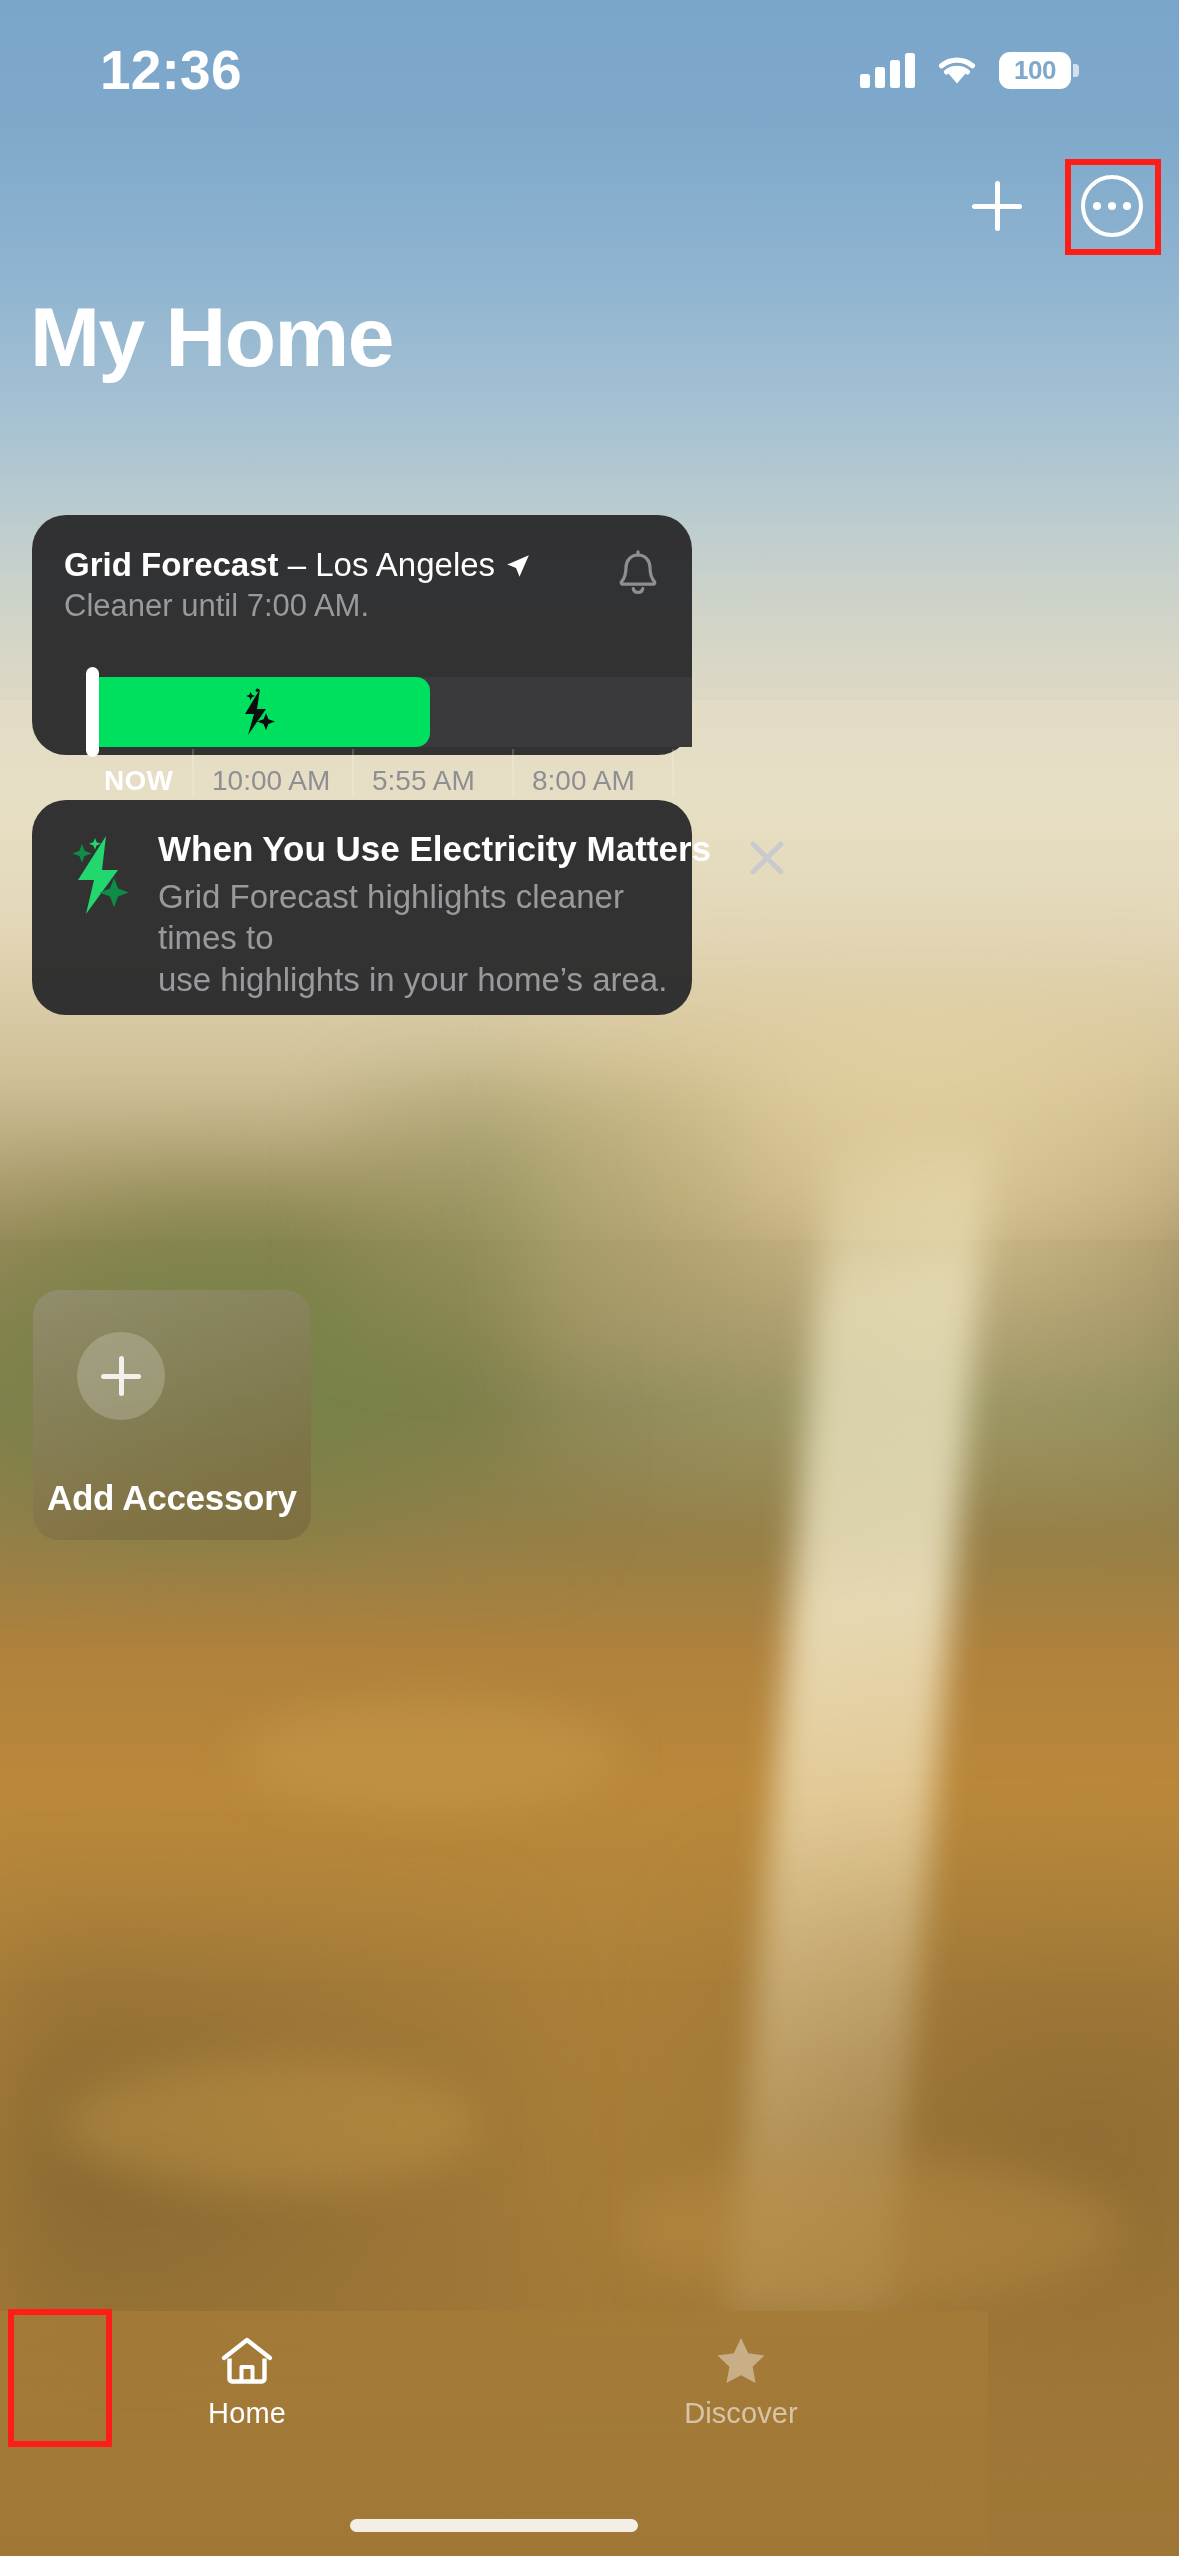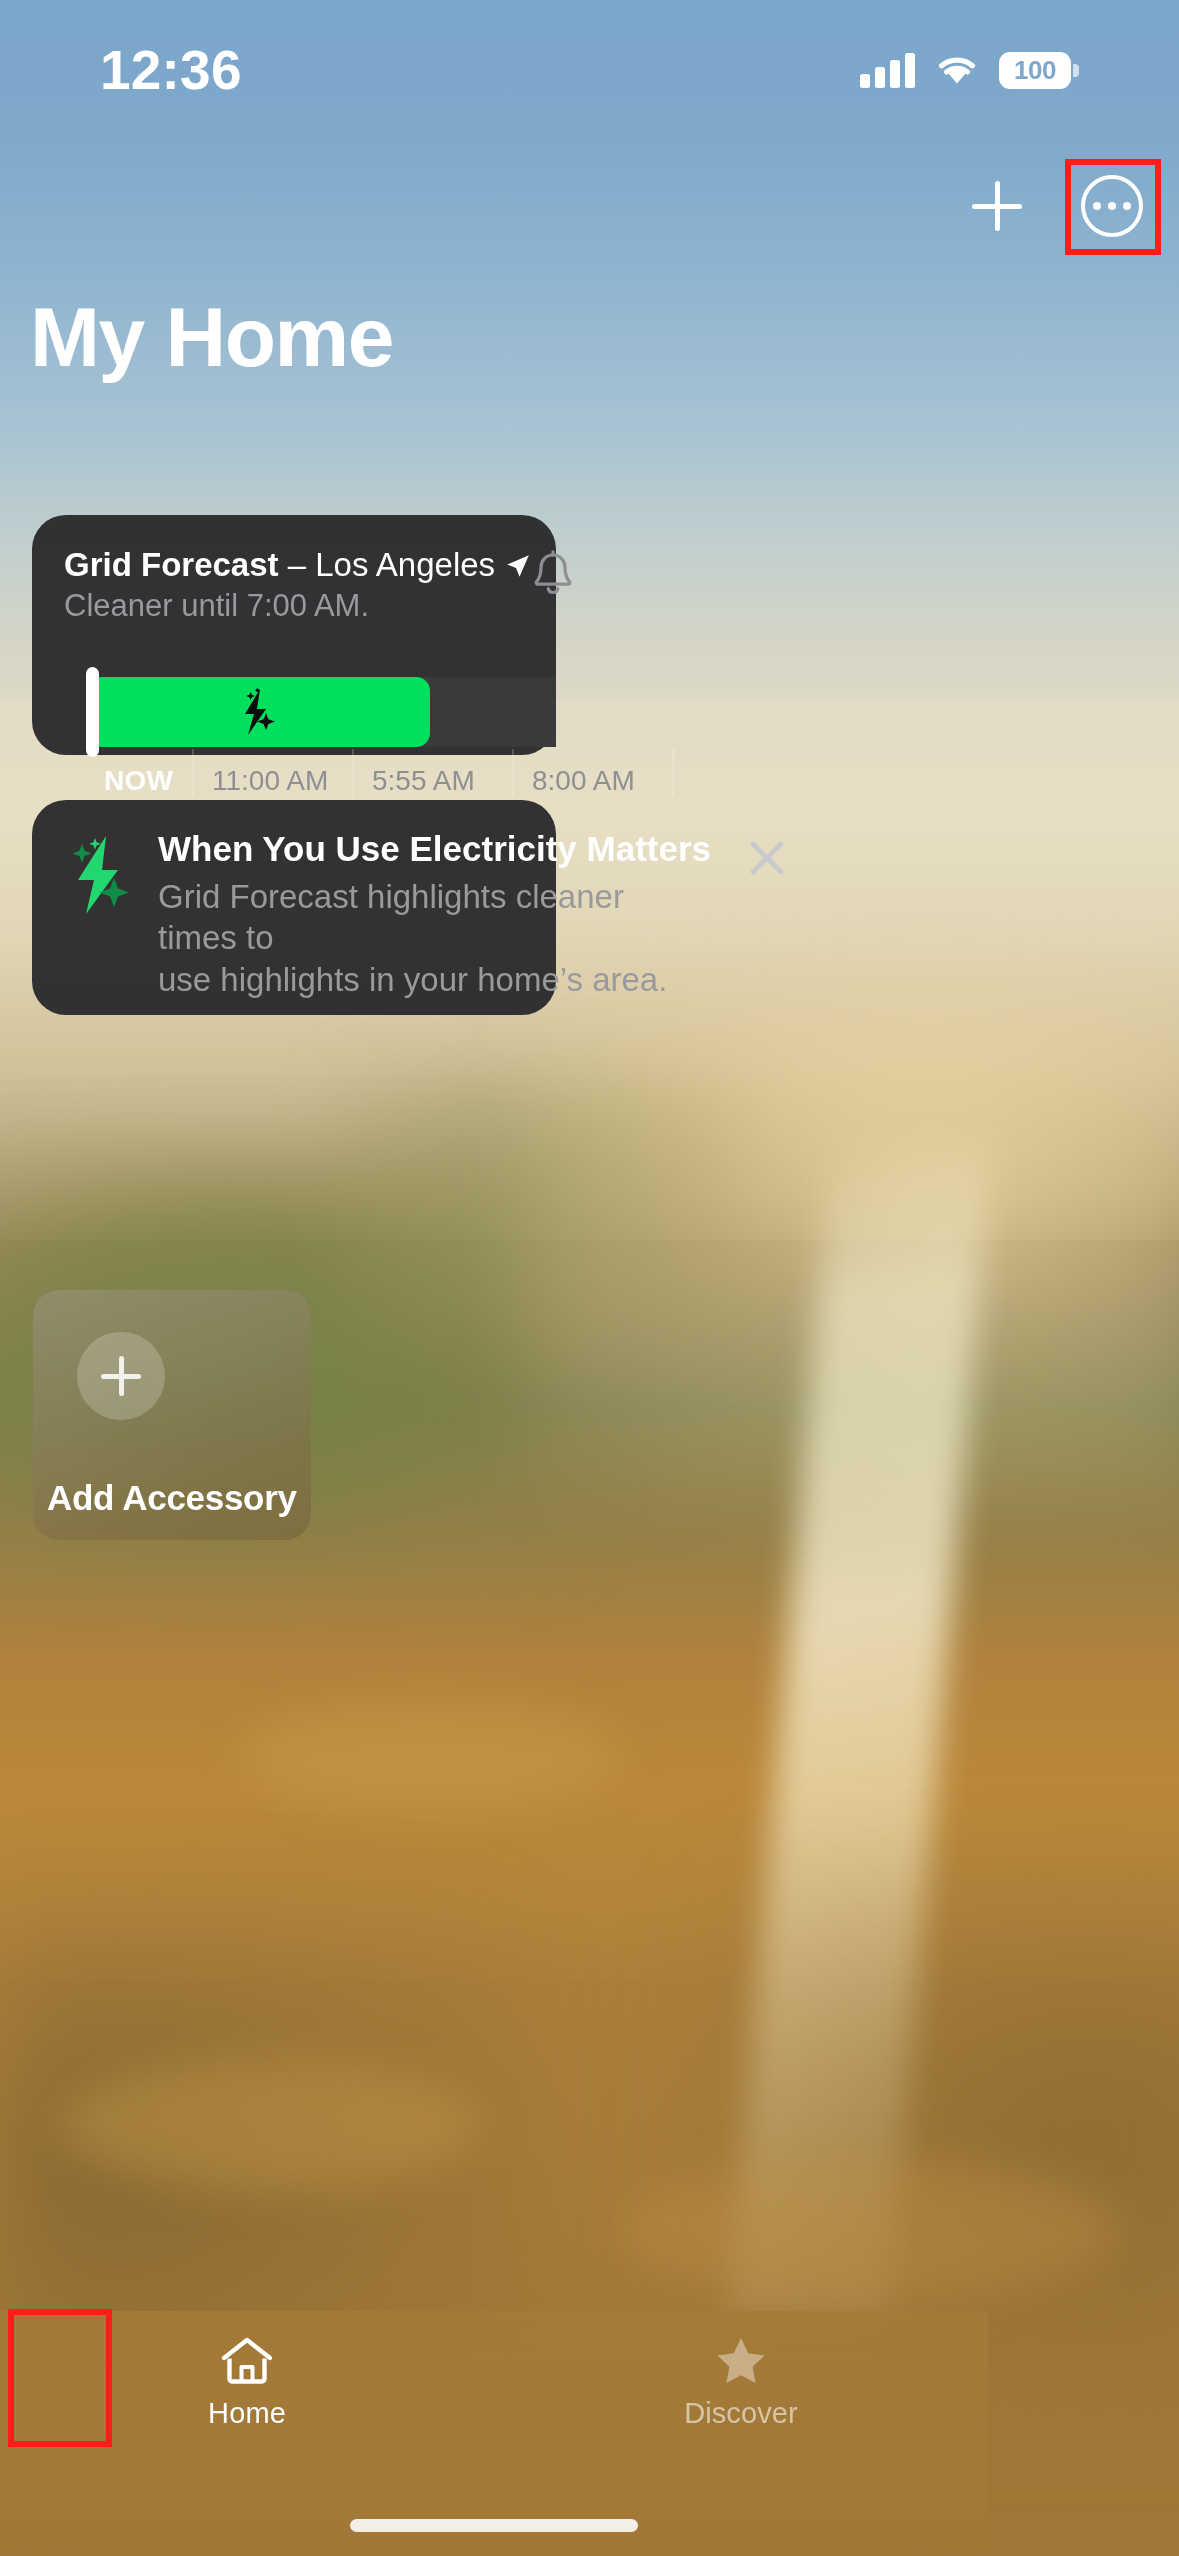--- a/index.html
+++ b/index.html
@@ -173,21 +173,21 @@
   #annot-more { left:-16px; top:-16px; width:96px; height:96px; }
 
   #page-title {
     position:absolute; top:295px; left:30px;
     font-size:84px; font-weight:800; color:#fff;
     letter-spacing:-1.5px; line-height:1;
   }
 
   
   .card {
-    position:absolute; left:32px; width:524px;
+    position:absolute; left:32px; width:660px;
     background:rgba(39,39,41,0.94);
     border-radius:34px;
   }
 
   #card-forecast { top:515px; height:240px; padding:30px 32px 0 32px; }
 
   .fc-head { display:flex; align-items:flex-start; justify-content:space-between; }
   .fc-titles { flex:1; }
   .fc-title {
     font-size:33px; line-height:1.22; color:#fff; font-weight:400;
@@ -383,21 +383,21 @@
         <path d="M15.6 4.6 l1.2 3.2 3.2 1.2 -3.2 1.2 -1.2 3.2 -1.2-3.2 -3.2-1.2 3.2-1.2 Z" fill="#0d0d0d"></path>
         <circle cx="22.4" cy="3.2" r="1.8" fill="#0d0d0d"></circle>
       </svg>
     </div>
     <div id="tl-now-marker"></div>
   </div>
 
   <div id="tl-ticks">
     <div id="tl-now-lbl">NOW</div>
     <div class="tick-line" style="left:128px;"></div>
-    <div class="tick-lbl" style="left:148px;">11:00 AM</div>
+    <div class="tick-lbl" style="left:148px;">10:00 AM</div>
     <div class="tick-line" style="left:288px;"></div>
     <div class="tick-lbl" style="left:308px;">5:55 AM</div>
     <div class="tick-line" style="left:448px;"></div>
     <div class="tick-lbl" style="left:468px;">8:00 AM</div>
     <div class="tick-line" style="left:608px;"></div>
   </div>
 </div>
 
 <div class="card" id="card-info">
   <div class="info-row">

